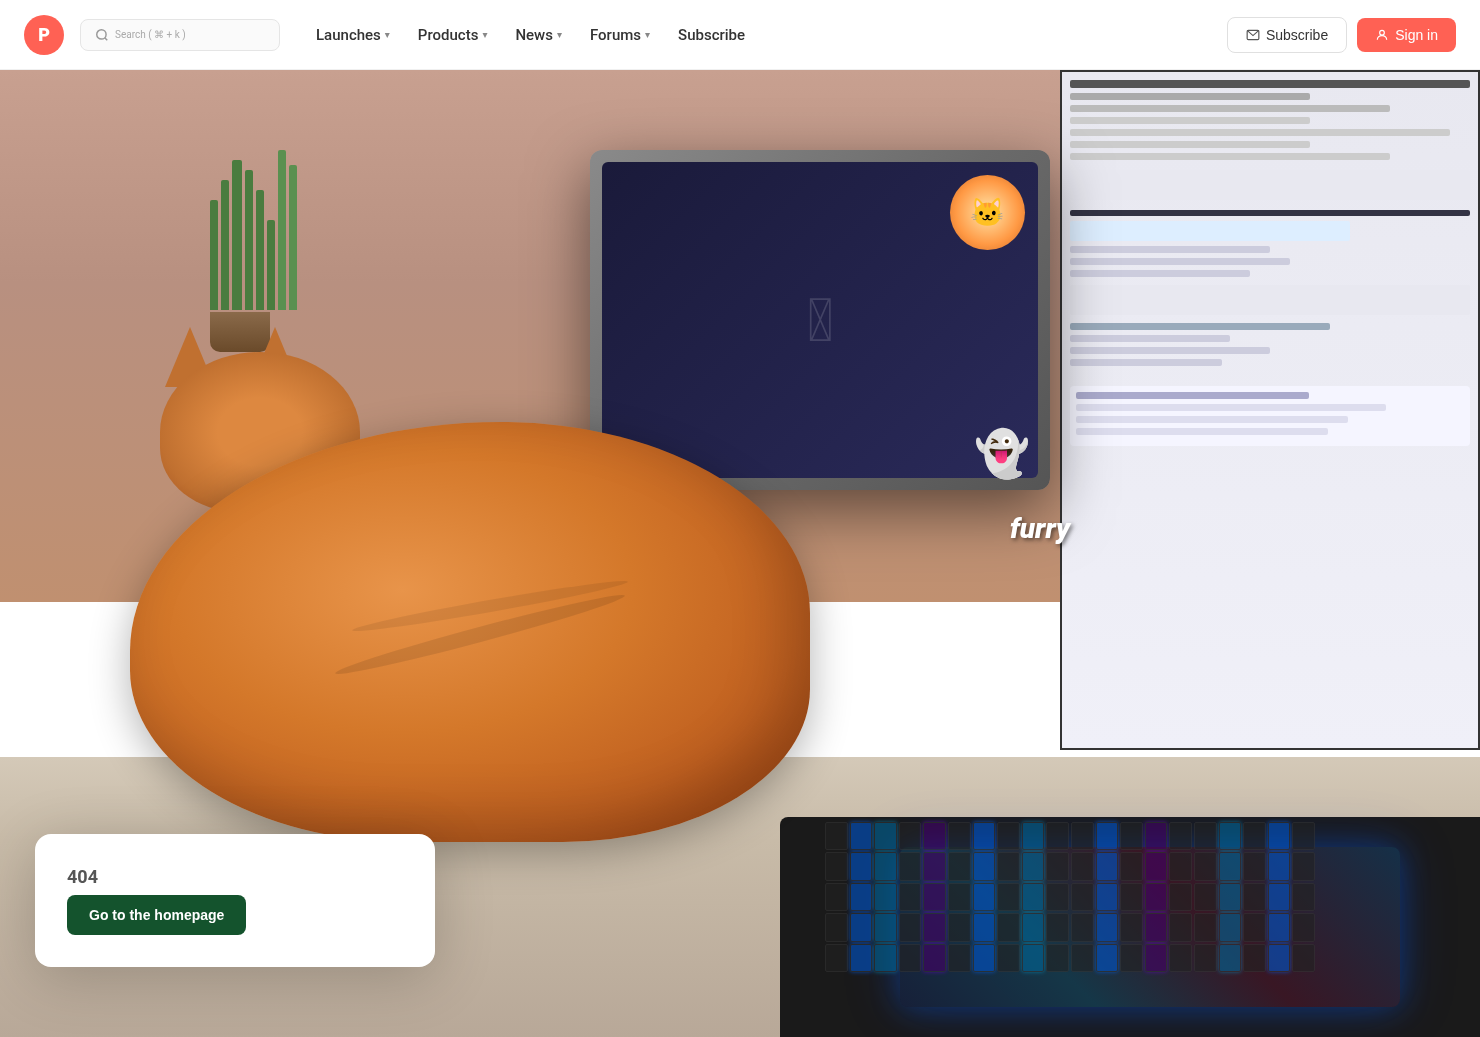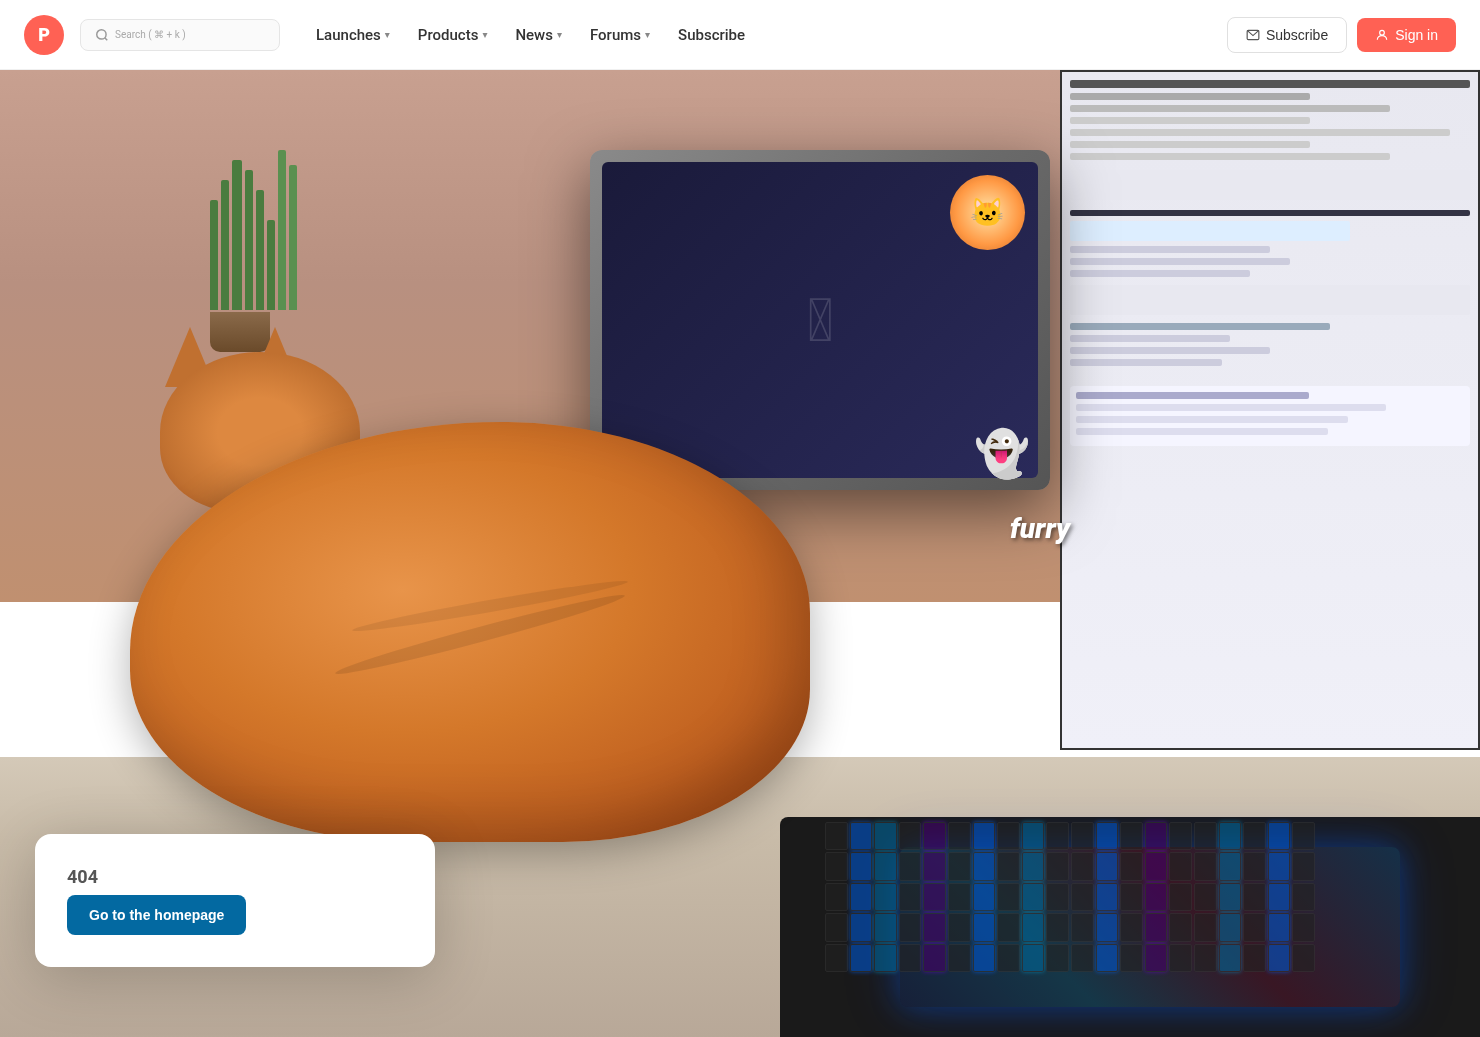--- a/index.html
+++ b/index.html
@@ -358,21 +358,21 @@
     }
     .error-desc {
       font-size: 14px;
       color: #666;
       line-height: 1.6;
       margin-bottom: 24px;
     }
     .btn-homepage {
       display: inline-block;
       padding: 12px 22px;
-      background: #0369a1;
+      background: #14532d;
       color: white;
       border: none;
       border-radius: 8px;
       font-size: 14px;
       font-weight: 600;
       cursor: pointer;
       transition: background 0.15s;
     }
 
     

